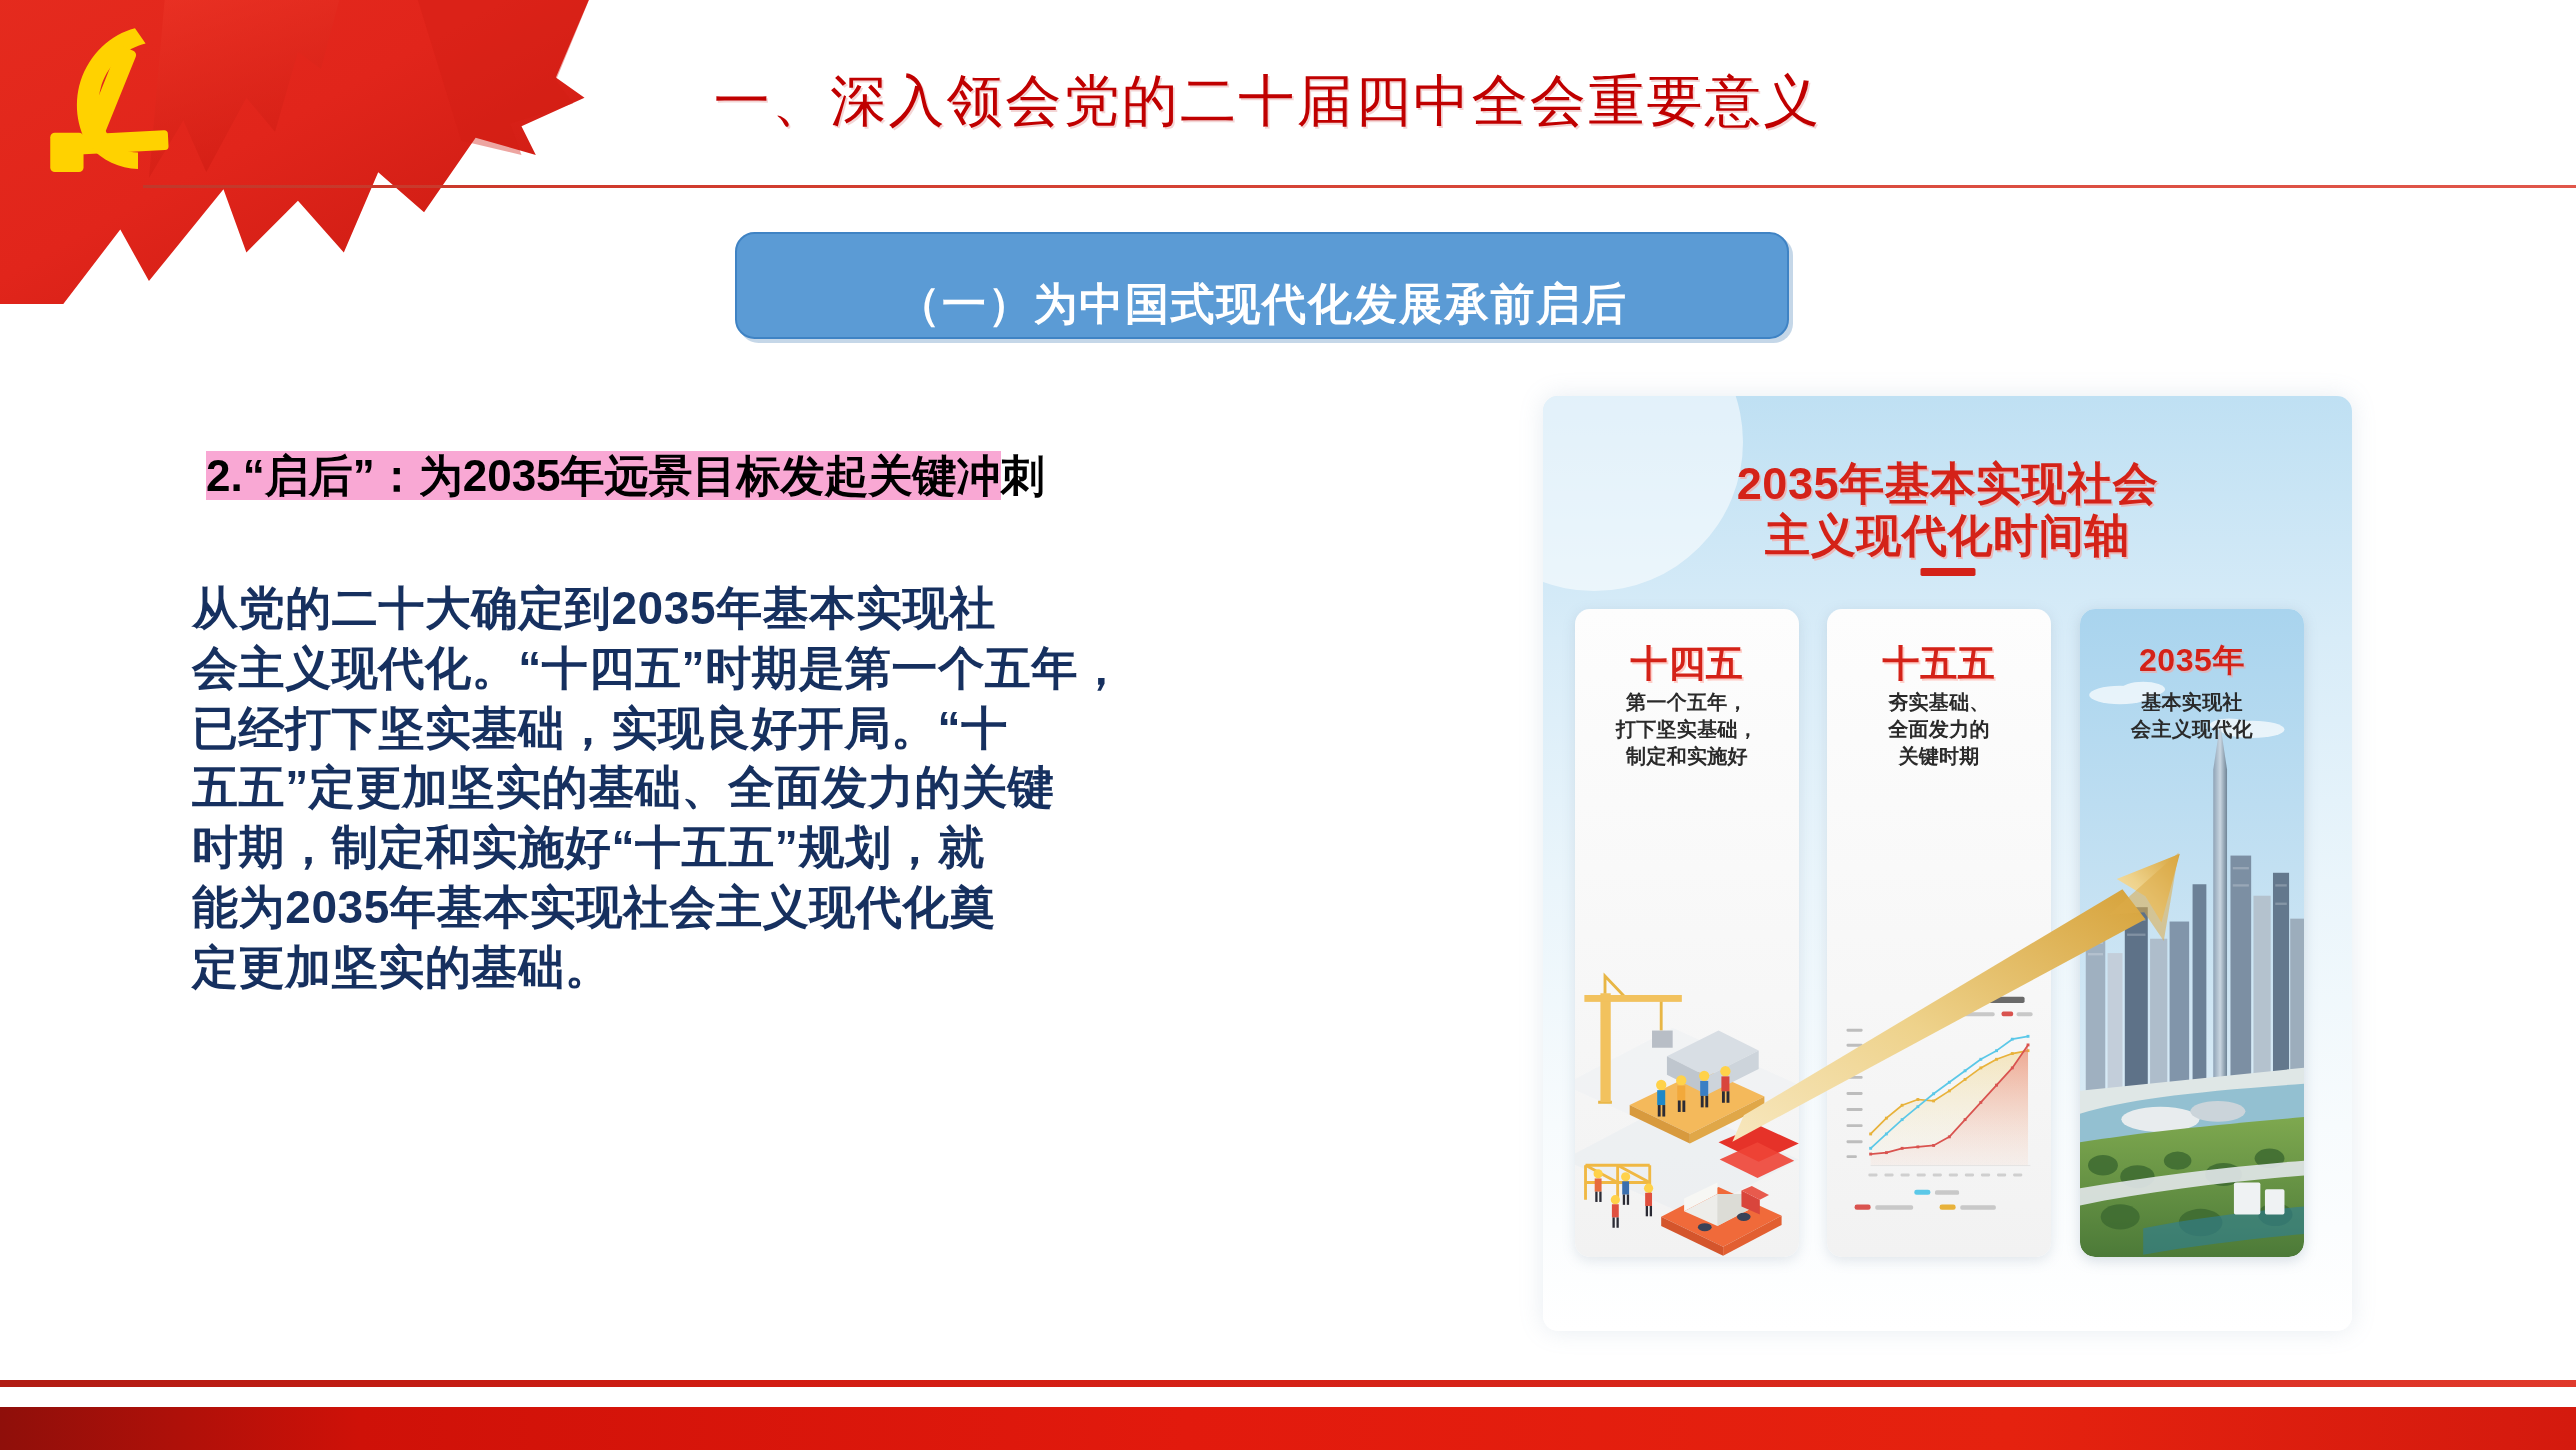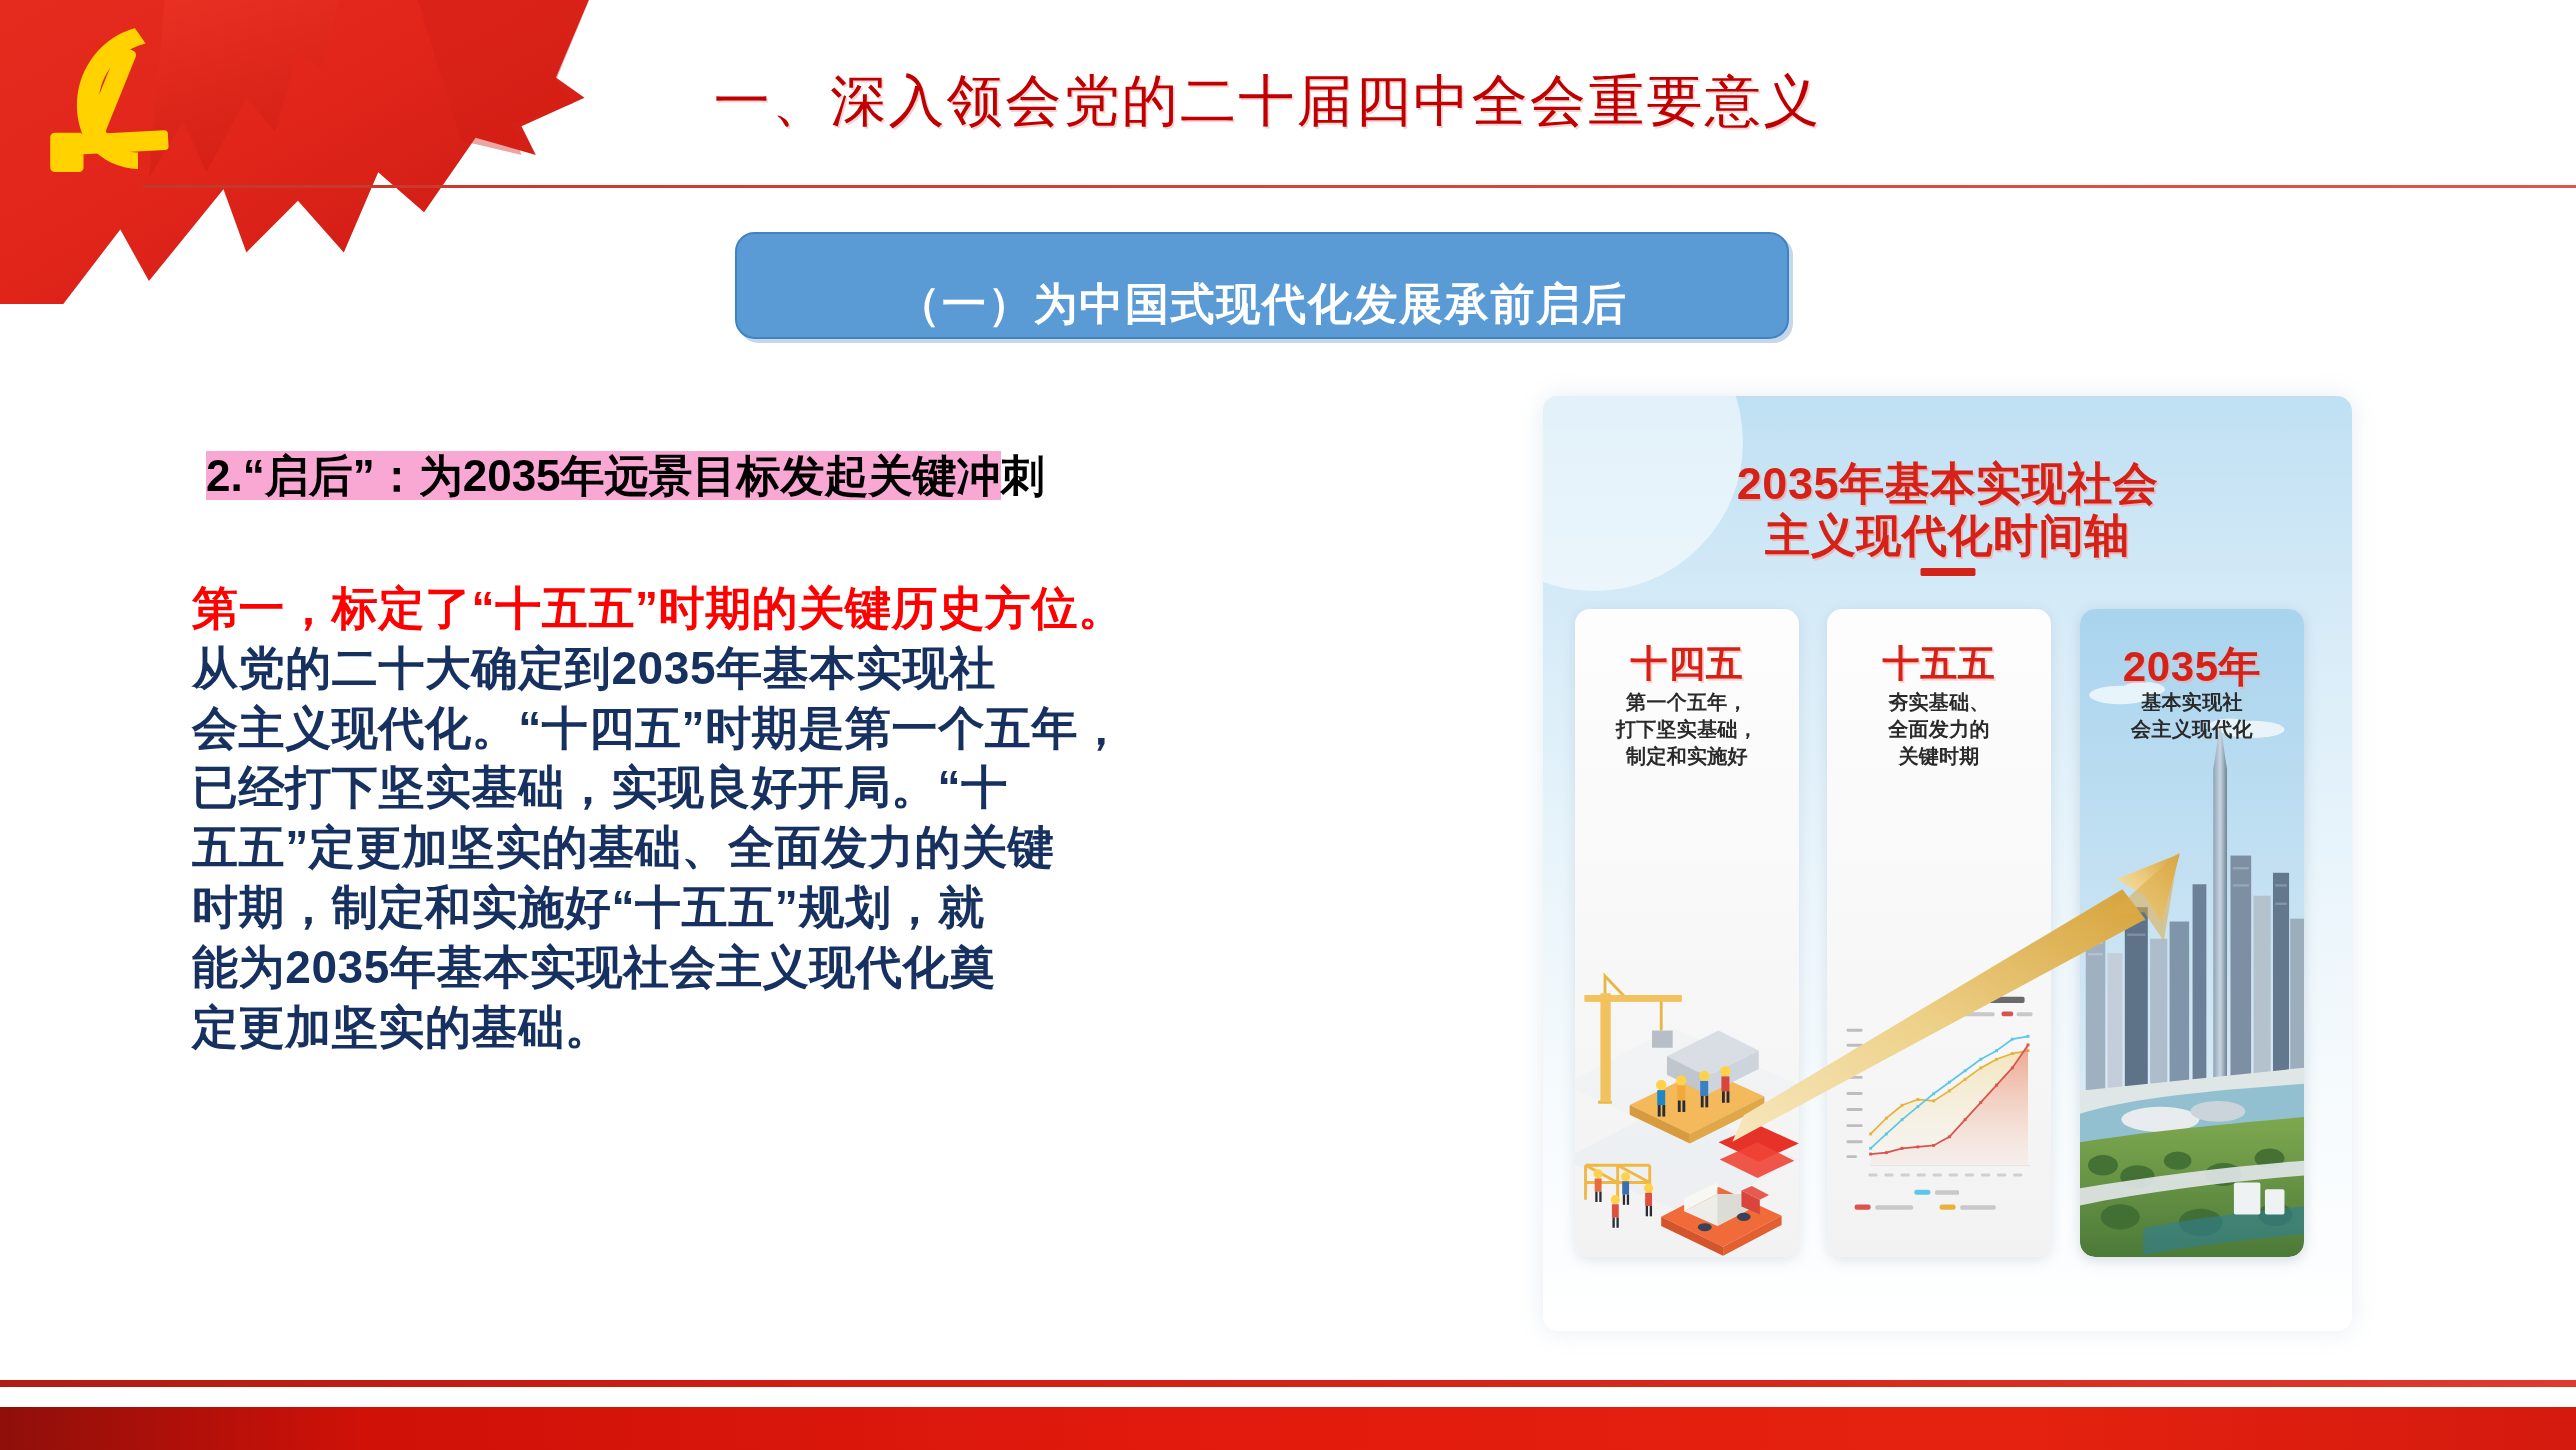--- a/index.html
+++ b/index.html
@@ -83,21 +83,21 @@
     border-radius:15px;box-shadow:0 3.4px 12.6px rgba(120,140,160,.20);overflow:hidden;
   }
   .panel.p1{left:0px;}
   .panel.p2{left:252px;}
   .panel.p3{left:505px;background:none;box-shadow:0 3.4px 12.6px rgba(120,140,160,.28);}
   .panel .p-label{
     position:absolute;top:30px;left:0;width:100%;text-align:center;
     color:#D42218;font-size:37px;font-weight:bold;letter-spacing:0.6px;
     text-shadow:1.7px 1.7px 0 rgba(255,160,150,.5);
   }
-  .panel.p3 .p-label{font-size:42px;}
+  .panel.p3 .p-label{font-size:32px;}
   .panel .p-desc{
     position:absolute;top:80px;left:0;width:100%;text-align:center;
     color:#2a2a2a;font-size:20px;font-weight:bold;line-height:1.34;letter-spacing:0.3px;
   }
   .panel .p-desc span{display:block;}
 
   
   .illus{position:absolute;left:0;bottom:0;width:100%;height:344px;}
   .illus svg{display:block;width:100%;height:100%;}
 
@@ -159,21 +159,20 @@
 
   <div class="banner">
     <span>（一）为中国式现代化发展承前启后</span>
   </div>
 
   <div class="subhead">
     <span class="hl">2.“启后”：为2035年远景目标发起关键冲</span><span>刺</span>
   </div>
 
   <div class="body-text">
-    <span class="ln red">第一，标定了“十五五”时期的关键历史方位。</span>
     <span class="ln">从党的二十大确定到2035年基本实现社</span>
     <span class="ln">会主义现代化。“十四五”时期是第一个五年，</span>
     <span class="ln">已经打下坚实基础，实现良好开局。“十</span>
     <span class="ln">五五”定更加坚实的基础、全面发力的关键</span>
     <span class="ln">时期，制定和实施好“十五五”规划，就</span>
     <span class="ln">能为2035年基本实现社会主义现代化奠</span>
     <span class="ln">定更加坚实的基础。</span>
   </div>
 
   <div class="info-card">

